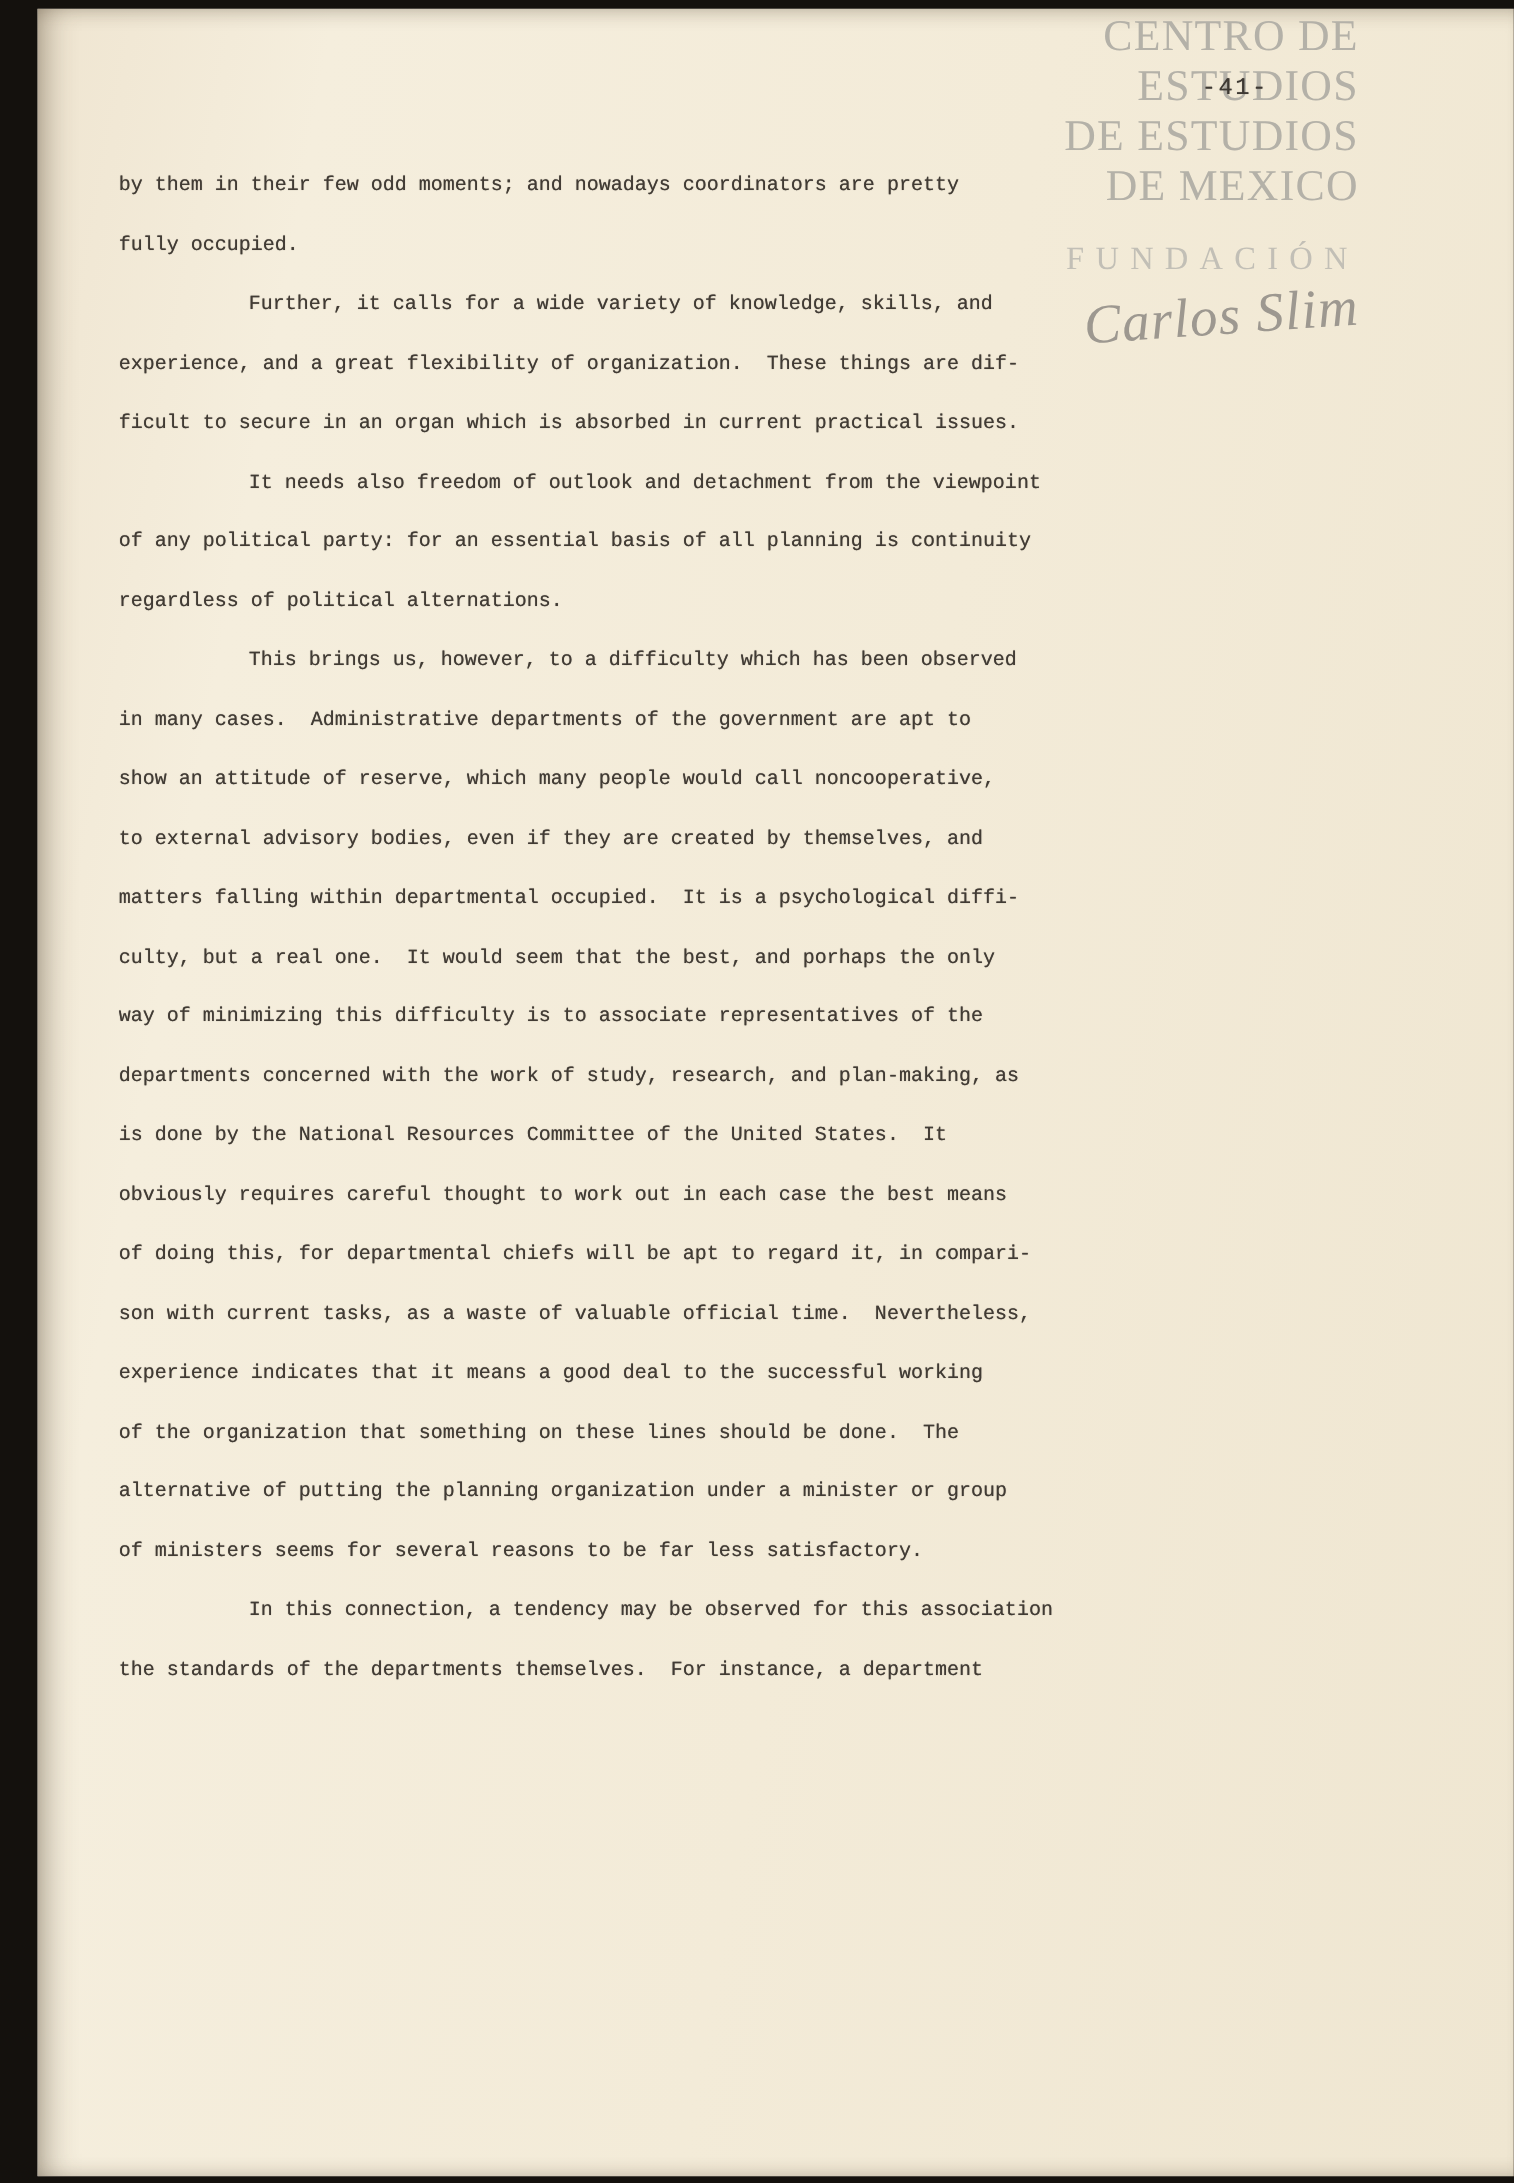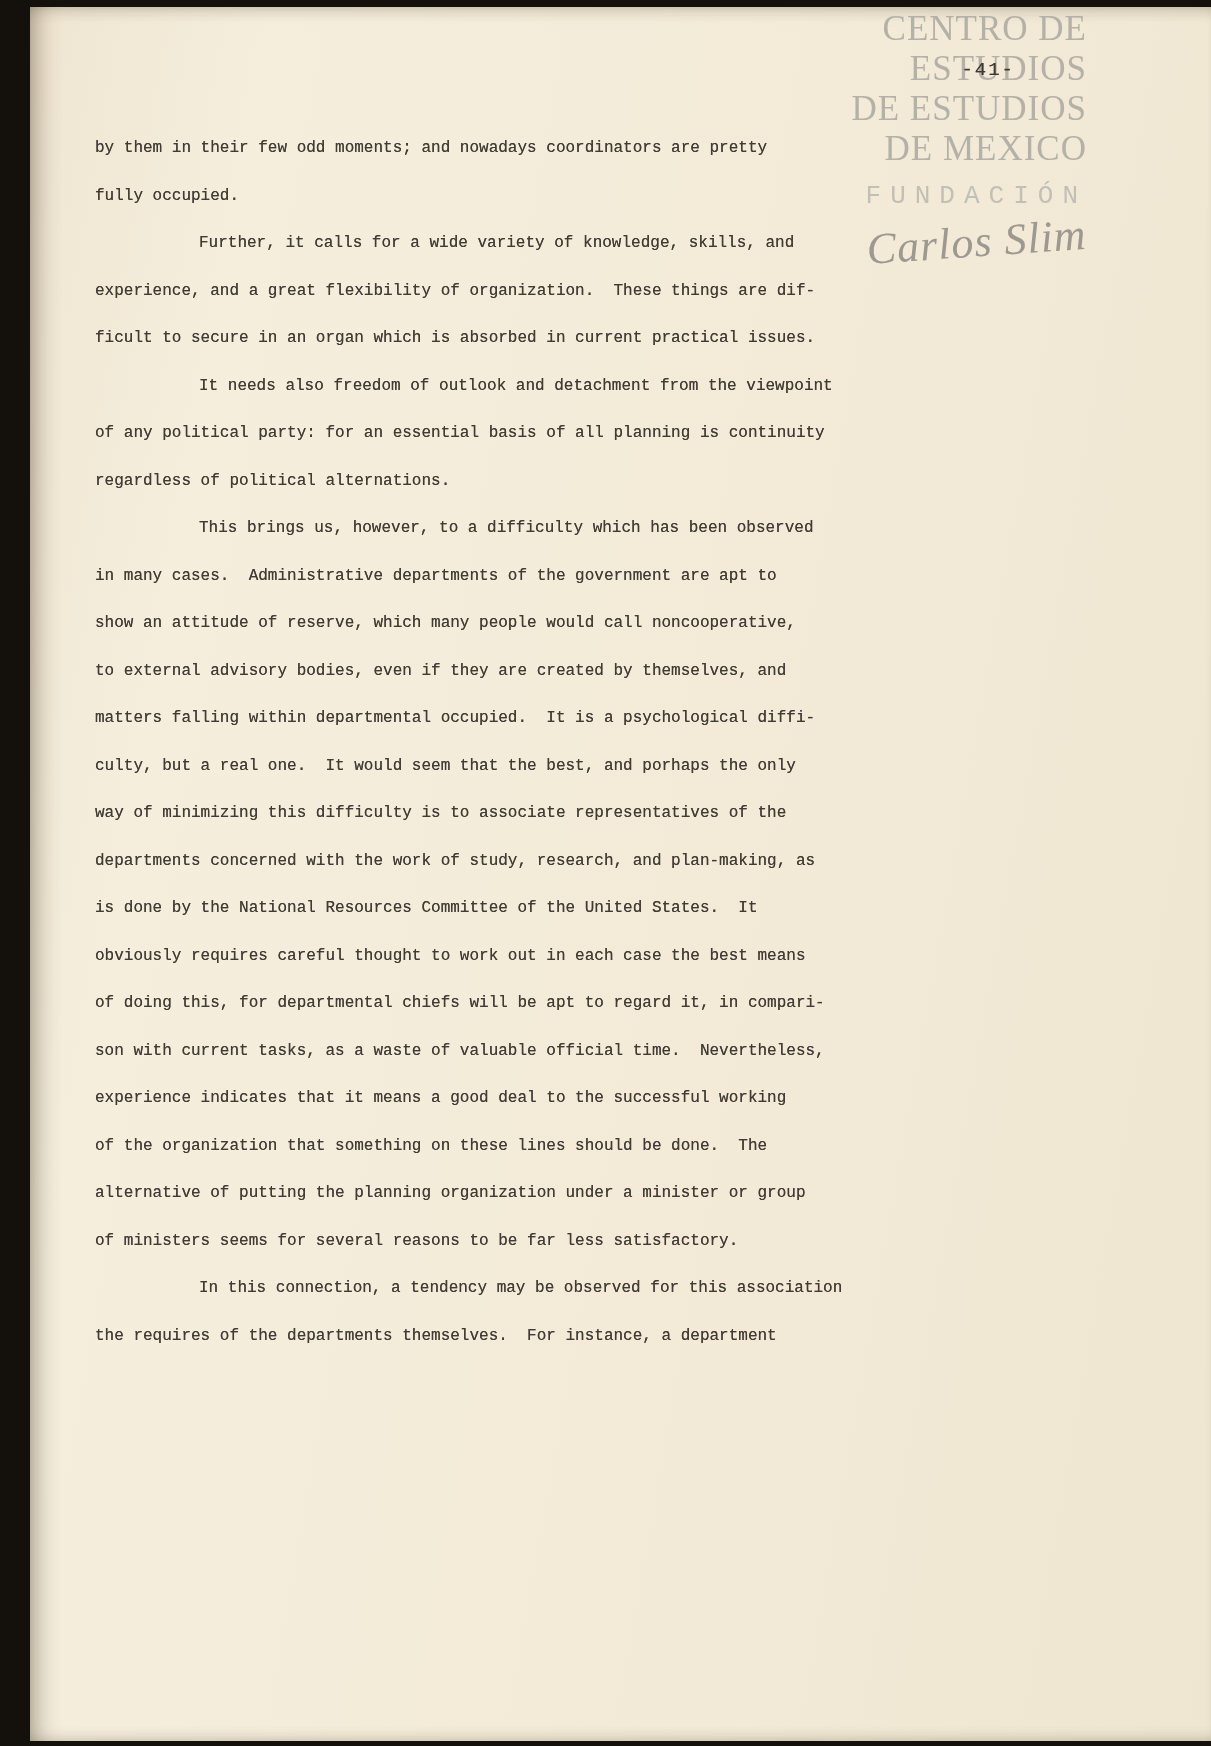--- a/index.html
+++ b/index.html
@@ -24,25 +24,25 @@
     top:2px; right:124px;
     z-index:1;
     text-align:right;
     font-family:"Liberation Serif", serif;
     font-size:35px;
     line-height:40px;
     letter-spacing:1px;
     color:#b4b1a8;
   }
   .watermark .wm-fund {
-    font-family:Liberation Mono, monospace;
+    font-family:Liberation Serif, serif;
     font-size:26px;
     letter-spacing:9px;
     padding-left:9px;
-    margin-top:7px;
+    margin-top:18px;
     color:#c2bfb6;
   }
   .wm-signature {
     font-family:"Liberation Serif", serif;
     font-style:italic;
     font-size:44px;
     line-height:50px;
     color:#9d9890;
     transform:rotate(-4deg);
     margin-top:2px;
@@ -106,17 +106,17 @@
       <div class="line">departments concerned with the work of study, research, and plan-making, as</div>
       <div class="line">is done by the National Resources Committee of the United States.  It</div>
       <div class="line">obviously requires careful thought to work out in each case the best means</div>
       <div class="line">of doing this, for departmental chiefs will be apt to regard it, in compari-</div>
       <div class="line">son with current tasks, as a waste of valuable official time.  Nevertheless,</div>
       <div class="line">experience indicates that it means a good deal to the successful working</div>
       <div class="line">of the organization that something on these lines should be done.  The</div>
       <div class="line">alternative of putting the planning organization under a minister or group</div>
       <div class="line">of ministers seems for several reasons to be far less satisfactory.</div>
       <div class="line indent">In this connection, a tendency may be observed for this association</div>
-      <div class="line">the requires of the departments themselves.  For instance, a department</div>
+      <div class="line">the standards of the departments themselves.  For instance, a department</div>
     </div>
 
   </div>
 </div>
 
 </body></html>

